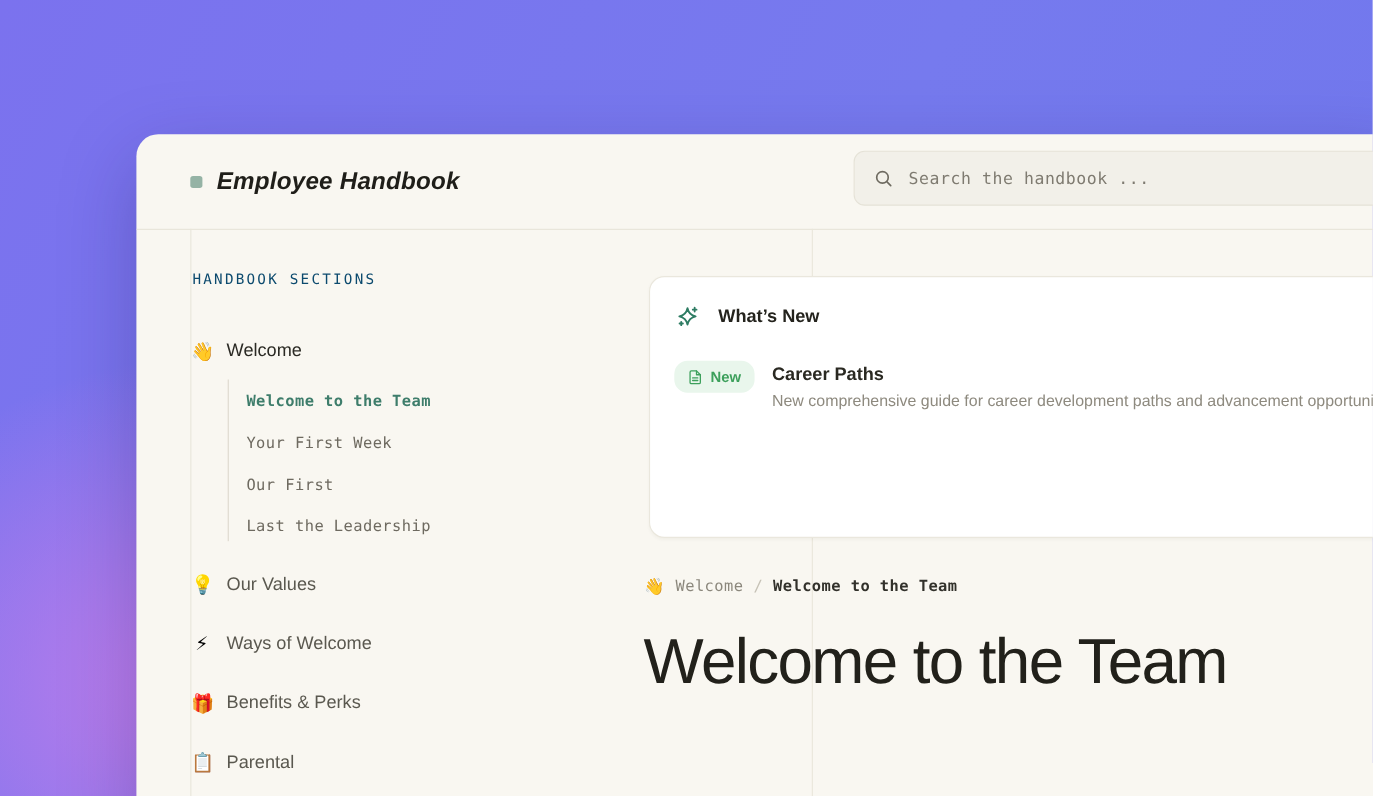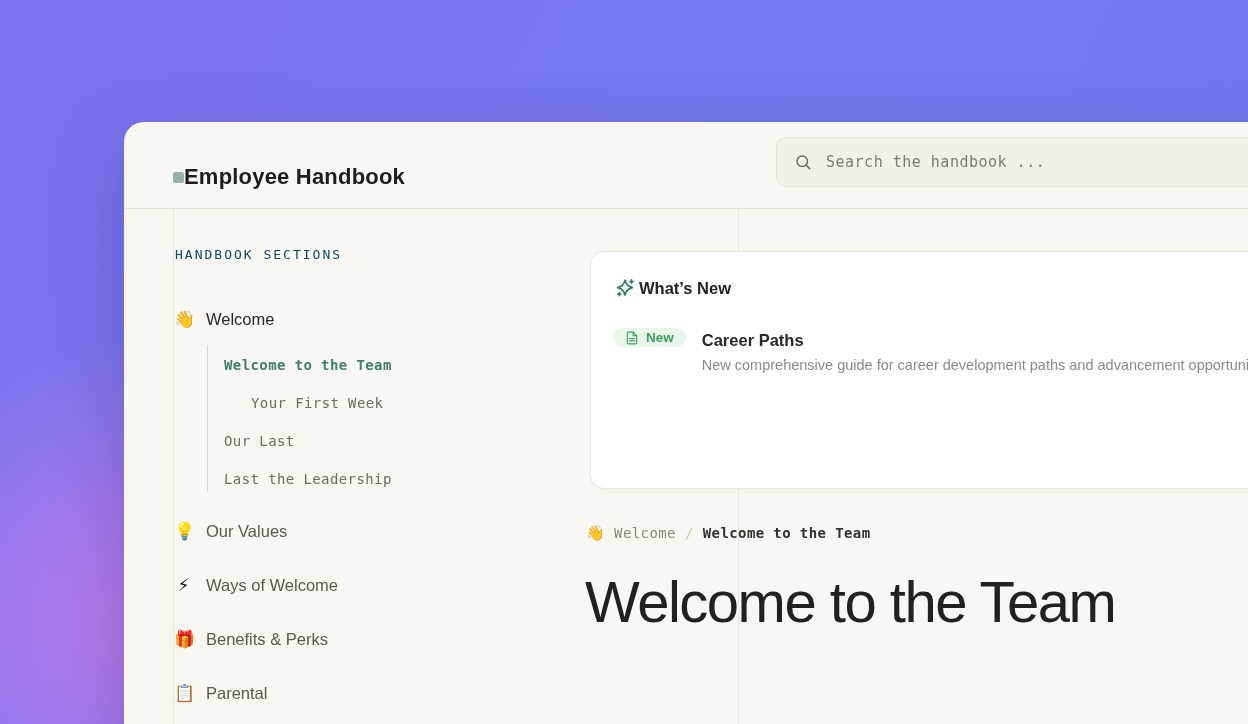--- a/index.html
+++ b/index.html
@@ -7,21 +7,21 @@
   .stage{position:relative;width:1248px;height:724px;
     background:
       radial-gradient(520px 430px at 195px 625px, rgba(207,126,234,.9), rgba(207,126,234,0) 70%),
       linear-gradient(115deg,#7b72ee 0%,#767aee 55%,#7077ed 100%);
   }
   .card{position:absolute;left:124px;top:122px;width:1160px;height:640px;
     background:#f9f7f1;border-radius:20px;box-shadow:0 24px 70px rgba(35,25,95,.28);overflow:hidden;}
 
   
   .app-header{position:absolute;left:0;top:0;width:100%;height:86px;border-bottom:1px solid #e7e4d9;}
-  .brand{position:absolute;left:49px;top:12px;height:86px;display:flex;align-items:center;}
+  .brand{position:absolute;left:49px;top:0;height:86px;display:flex;align-items:center;gap:13px;font-style:italic;}
   .brand-square{width:11px;height:11px;border-radius:2.5px;background:#95b3a5;}
   .brand-title{font-size:22px;font-weight:600;color:#1f1e19;letter-spacing:.2px;}
   .search{position:absolute;left:652px;top:15px;width:660px;height:50px;box-sizing:border-box;
     background:#f2f0e9;border:1px solid #e5e2d7;border-radius:10px;
     display:flex;align-items:center;gap:12px;padding:0 17px;}
   .search svg{flex:0 0 auto;}
   .search input{border:none;outline:none;background:transparent;flex:1;
     font-family:"DejaVu Sans Mono","Liberation Mono",monospace;font-size:15px;letter-spacing:.5px;color:#57544b;}
   .search input::placeholder{color:#7f7b71;opacity:1;}
 
@@ -41,32 +41,32 @@
   .nav-welcome{top:188px;}
   .nav-values{top:400px;}
   .nav-ways{top:454px;}
   .nav-benefits{top:508px;}
   .nav-policies{top:562px;}
   .sub-rail{position:absolute;left:83px;top:223px;height:147px;width:1px;background:#dcd8cd;}
   .sub-item{position:absolute;left:100px;
     font-family:"DejaVu Sans Mono","Liberation Mono",monospace;
     font-size:14px;letter-spacing:.4px;color:#6e6a60;cursor:pointer;white-space:nowrap;}
   .sub-item.active{color:#3e7d6b;font-weight:700;}
-  .sub-1{top:235px;} .sub-2{top:273px;margin-left:27px;} .sub-3{top:311px;} .sub-4{top:349px;}
+  .sub-1{top:235px;} .sub-2{top:273px;} .sub-3{top:311px;} .sub-4{top:349px;}
 
   
   .wn-card{position:absolute;left:466px;top:129px;width:700px;height:238px;box-sizing:border-box;
     background:#ffffff;border:1px solid #eae7dd;border-radius:14px;box-shadow:0 1px 3px rgba(60,55,30,.04);
     overflow:hidden;}
-  .wn-header{position:absolute;left:24px;top:26px;display:flex;align-items:center;gap:4px;}
+  .wn-header{position:absolute;left:24px;top:26px;display:flex;align-items:center;gap:18px;}
   .wn-title{font-size:16.5px;font-weight:700;color:#24231d;}
   .wn-item{position:absolute;display:flex;align-items:flex-start;gap:16px;left:22px;}
   .wn-item.row1{top:76px;}
   .wn-item.row2{top:157px;}
-  .badge{display:inline-flex;align-items:center;gap:7px;height:19px;padding:0 12px;border-radius:12px;
+  .badge{display:inline-flex;align-items:center;gap:7px;height:29px;padding:0 12px;border-radius:12px;
     font-size:13.5px;font-weight:600;flex:0 0 auto;}
   .badge.new{background:#e9f6ec;color:#3da05c;}
   .badge.updated{background:#e9edfa;color:#4565d6;}
   .wn-text{margin-top:2px;}
   .wn-item-title{font-size:16.5px;font-weight:600;color:#2a2922;line-height:20px;}
   .wn-item-desc{margin-top:7px;font-size:14.5px;color:#8e8a7f;white-space:nowrap;}
 
   
   .breadcrumb{position:absolute;left:462px;top:403px;display:flex;align-items:center;gap:9px;
     font-family:"DejaVu Sans Mono","Liberation Mono",monospace;font-size:14px;letter-spacing:.4px;}
@@ -108,21 +108,21 @@
     <div class="side-heading">HANDBOOK SECTIONS</div>
 
     <div class="nav-item nav-welcome active">
       <span class="emoji">👋</span>
       <span class="nav-label">Welcome</span>
     </div>
 
     <div class="sub-rail"></div>
     <div class="sub-item sub-1 active">Welcome to the Team</div>
     <div class="sub-item sub-2">Your First Week</div>
-    <div class="sub-item sub-3">Our Last</div>
+    <div class="sub-item sub-3">Our First</div>
     <div class="sub-item sub-4">Last the Leadership</div>
 
     <div class="nav-item nav-values">
       <span class="emoji">💡</span>
       <span class="nav-label">Our Values</span>
     </div>
     <div class="nav-item nav-ways">
       <span class="emoji">⚡</span>
       <span class="nav-label">Ways of Welcome</span>
     </div>

